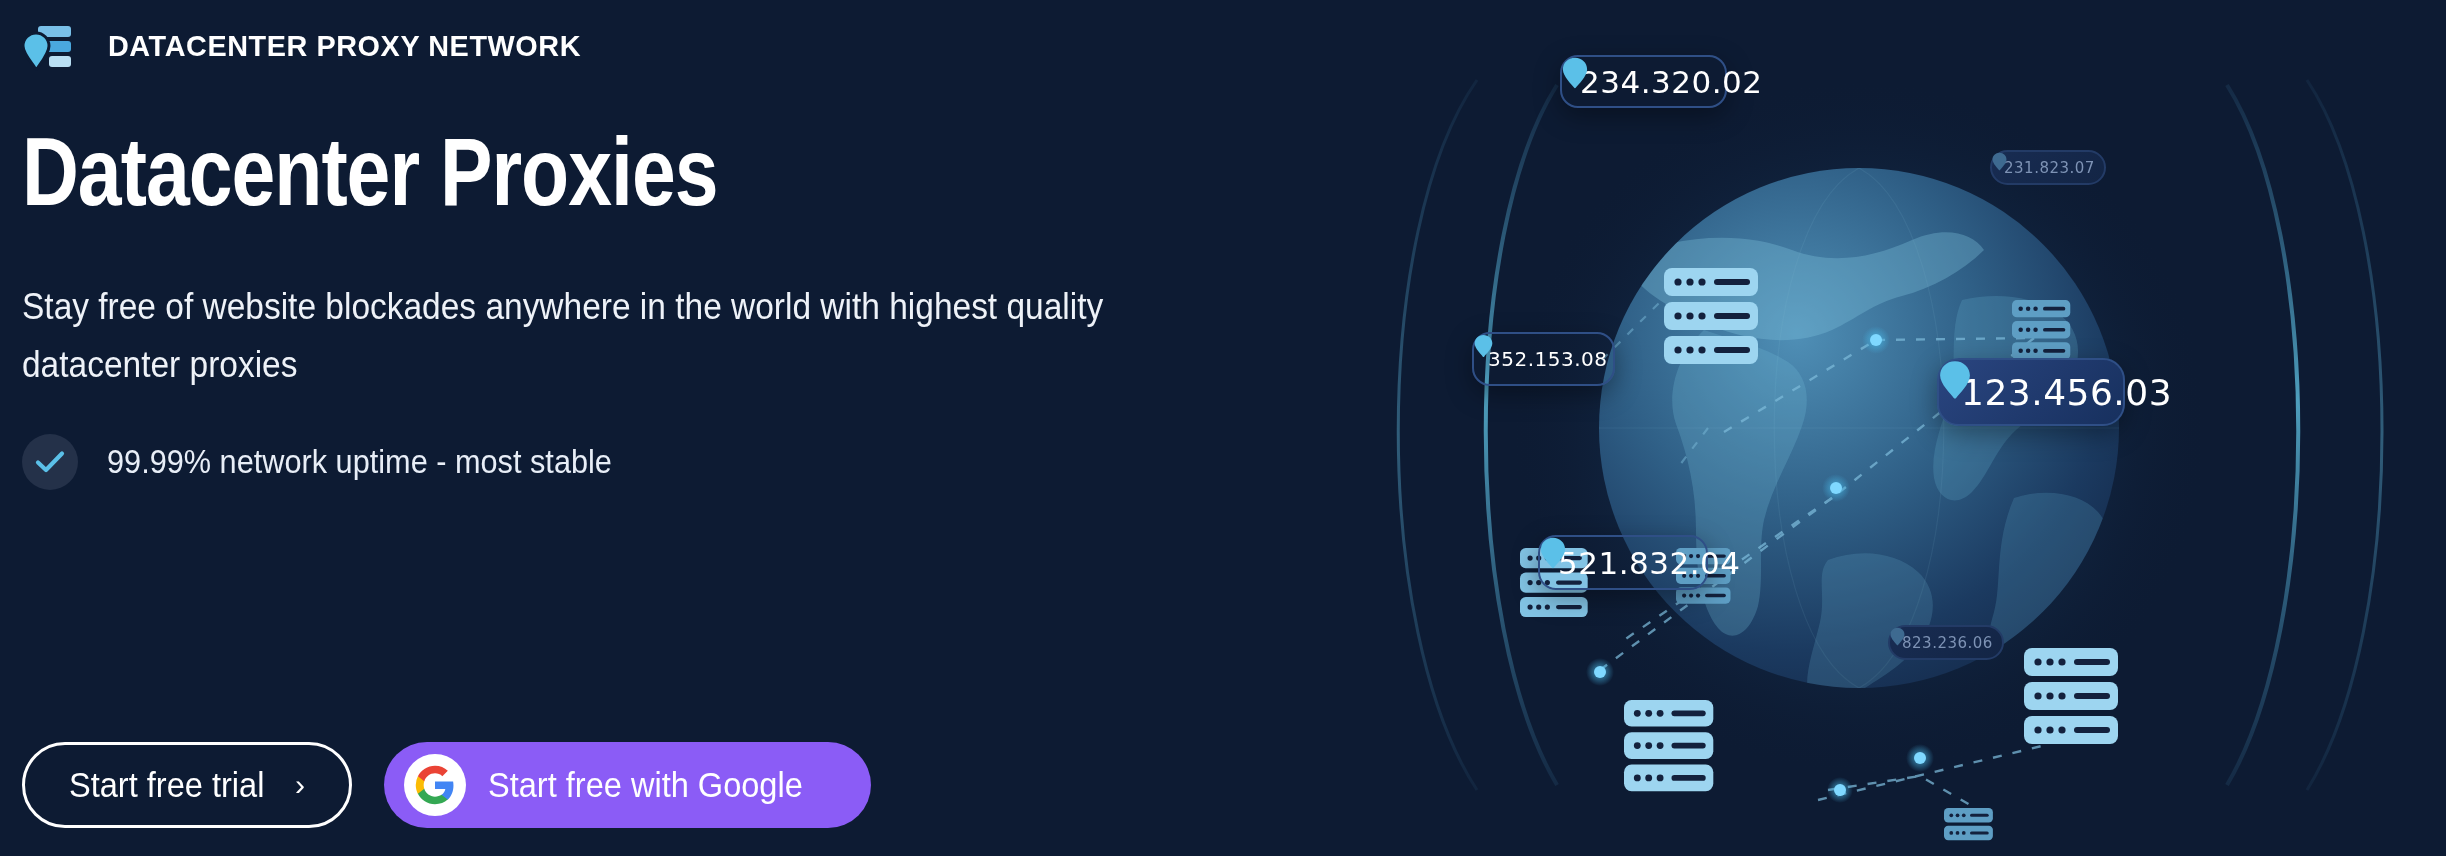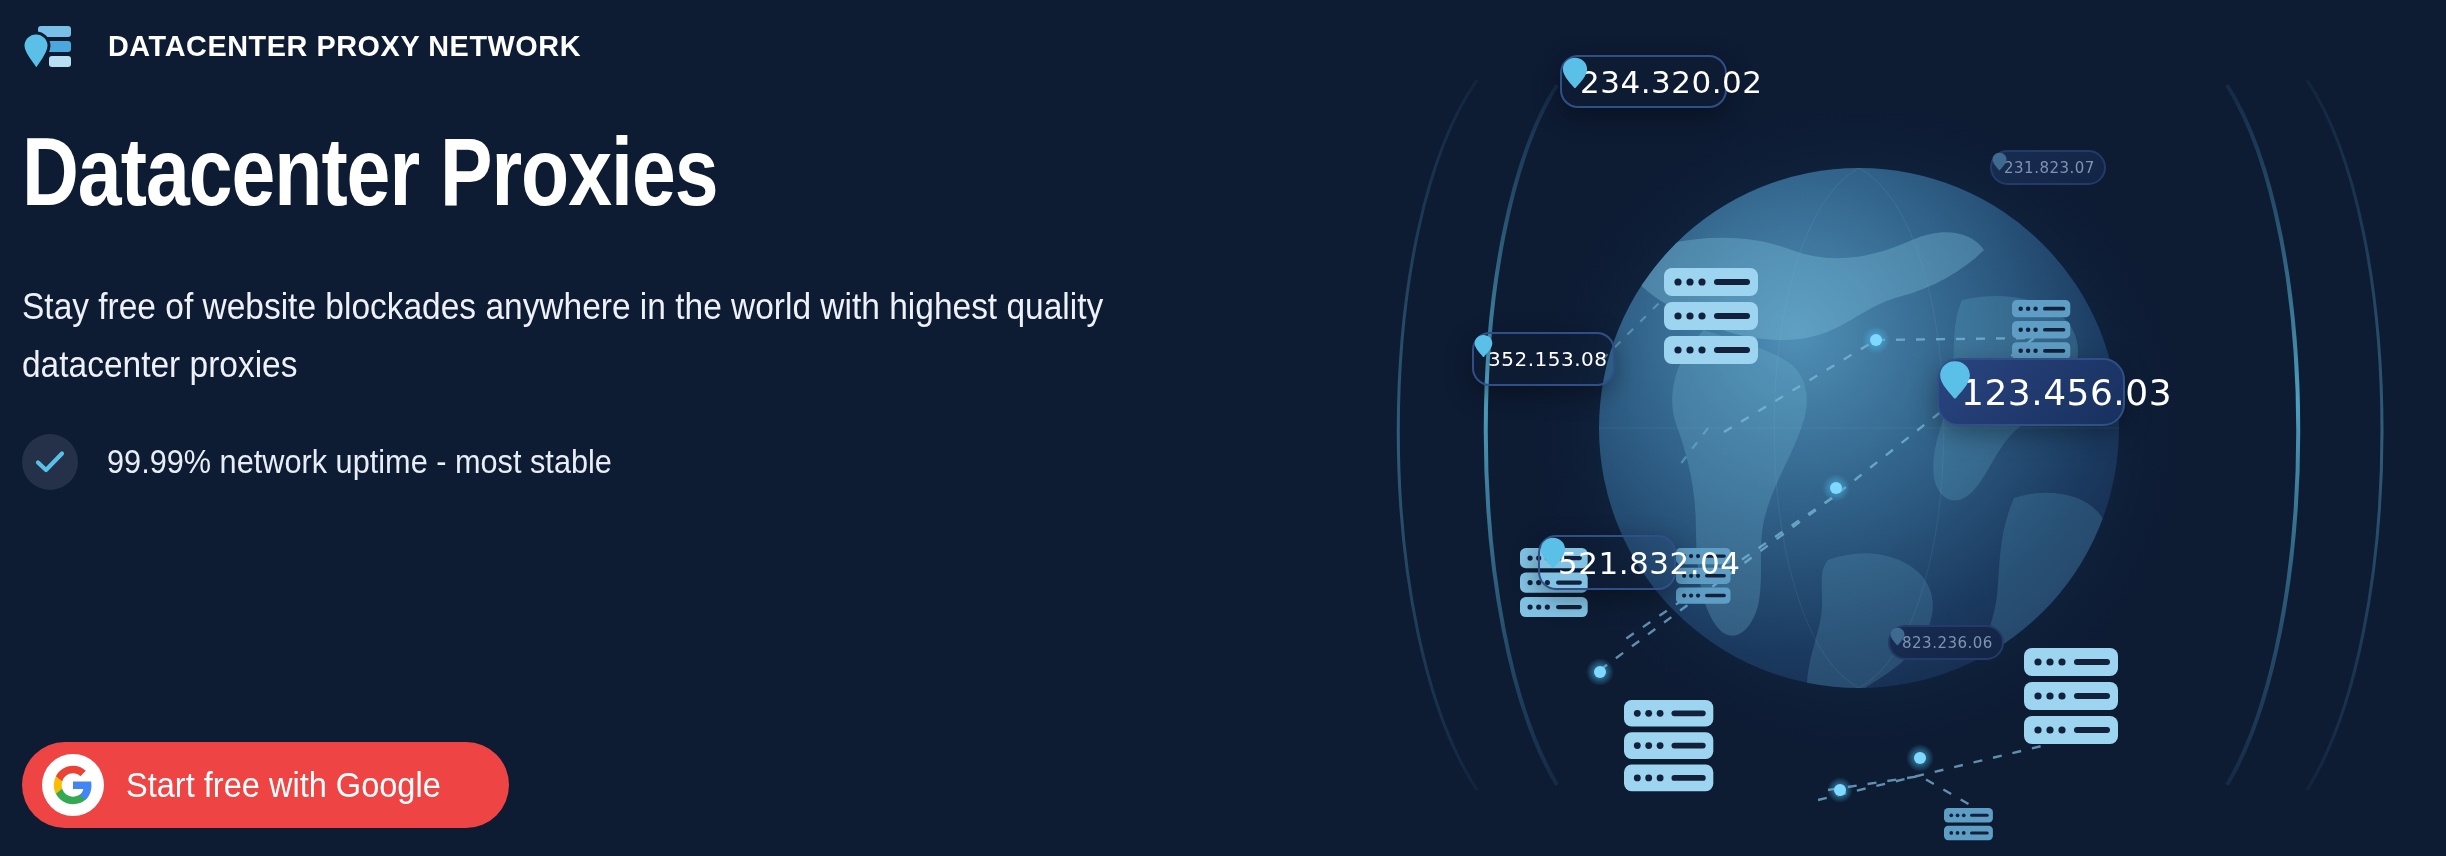--- a/index.html
+++ b/index.html
@@ -58,21 +58,21 @@
     height:86px; padding:0 44px; border-radius:43px;
     border:3px solid #ffffff; background:transparent;
     display:flex; align-items:center; gap:16px;
     color:#ffffff; font-size:35px; cursor:pointer;
   }
   #btn-trial .lbl { transform:scaleX(0.93); transform-origin:left center; white-space:nowrap; }
   #btn-trial .chev { font-size:30px; line-height:1; font-weight:300; }
 
   #btn-google {
     height:86px; padding:0 44px 0 20px; border-radius:43px;
-    background:#ef4444; border:none;
+    background:#8b5cf6; border:none;
     display:flex; align-items:center; gap:22px;
     color:#ffffff; font-size:35px; cursor:pointer;
   }
   #btn-google .lbl { transform:scaleX(0.93); transform-origin:left center; white-space:nowrap; }
   .g-circle {
     width:62px; height:62px; border-radius:50%; background:#ffffff;
     display:flex; align-items:center; justify-content:center; flex:0 0 auto;
   }
 
   
@@ -133,20 +133,24 @@
           </svg>
         </div>
         <div class="bullet-text">99.99% network uptime - most stable</div>
       </div>
 
 
     </div>
 
     <div id="cta-row">
 
+      <button id="btn-trial">
+        <span class="lbl">Start free trial</span>
+        <span class="chev">›</span>
+      </button>
 
       <button id="btn-google">
         <span class="g-circle">
           <svg width="42" height="42" viewBox="0 0 48 48">
             <path fill="#4285F4" d="M45.1 24.5c0-1.6-.14-3.14-.4-4.64H24v8.78h11.8c-.5 2.74-2.05 5.06-4.37 6.62v5.5h7.08c4.14-3.82 6.6-9.44 6.6-16.26z"></path>
             <path fill="#34A853" d="M24 46c5.9 0 10.86-1.96 14.48-5.3l-7.08-5.5c-1.96 1.32-4.47 2.1-7.4 2.1-5.7 0-10.52-3.84-12.24-9.02H4.46v5.68C8.06 41.12 15.44 46 24 46z"></path>
             <path fill="#FBBC05" d="M11.76 28.28A13.2 13.2 0 0 1 11.06 24c0-1.48.26-2.92.7-4.28V14.04H4.46A21.98 21.98 0 0 0 2 24c0 3.56.86 6.92 2.46 9.96l7.3-5.68z"></path>
             <path fill="#EA4335" d="M24 10.7c3.22 0 6.1 1.1 8.38 3.28l6.28-6.28C34.84 4.16 29.9 2 24 2 15.44 2 8.06 6.88 4.46 14.04l7.3 5.68C13.48 14.54 18.3 10.7 24 10.7z"></path>
           </svg>
         </span>
@@ -400,21 +404,21 @@
       <span class="ip" style="font-size:20px;">352.153.08</span>
     </div>
 
     <div class="ipbadge big" style="left:665px; top:358px; width:188px; height:68px; padding:0 22px; gap:18px;align-items:center;">
       <svg class="pin" width="32" height="40" viewBox="0 0 26 32">
         <path d="M13 0.8 C6 0.8 0.9 6 0.9 12.4 C0.9 19.4 9.9 27.6 12 30.6 C12.5 31.3 13.4 31.3 13.9 30.6 C16.1 27.6 25.1 19.4 25.1 12.4 C25.1 6 20 0.8 13 0.8 Z" fill="#5bc0e8"></path>
       </svg>
       <span class="ip" style="font-size:36px;">123.456.03</span>
     </div>
 
-    <div class="ipbadge" style="left:266px; top:535px; width:138px; height:55px; padding:0 18px; gap:14px;">
+    <div class="ipbadge" style="left:266px; top:535px; width:170px; height:55px; padding:0 18px; gap:14px;">
       <svg class="pin" width="26" height="32" viewBox="0 0 26 32">
         <path d="M13 0.8 C6 0.8 0.9 6 0.9 12.4 C0.9 19.4 9.9 27.6 12 30.6 C12.5 31.3 13.4 31.3 13.9 30.6 C16.1 27.6 25.1 19.4 25.1 12.4 C25.1 6 20 0.8 13 0.8 Z" fill="#5bc0e8"></path>
       </svg>
       <span class="ip">521.832.04</span>
     </div>
 
     <div class="ipbadge dim" style="left:616px; top:625px; width:116px; height:35px; padding:0 12px; gap:9px;">
       <svg class="pin" width="15" height="19" viewBox="0 0 26 32">
         <path d="M13 0.8 C6 0.8 0.9 6 0.9 12.4 C0.9 19.4 9.9 27.6 12 30.6 C12.5 31.3 13.4 31.3 13.9 30.6 C16.1 27.6 25.1 19.4 25.1 12.4 C25.1 6 20 0.8 13 0.8 Z" fill="#3e6a90"></path>
       </svg>

